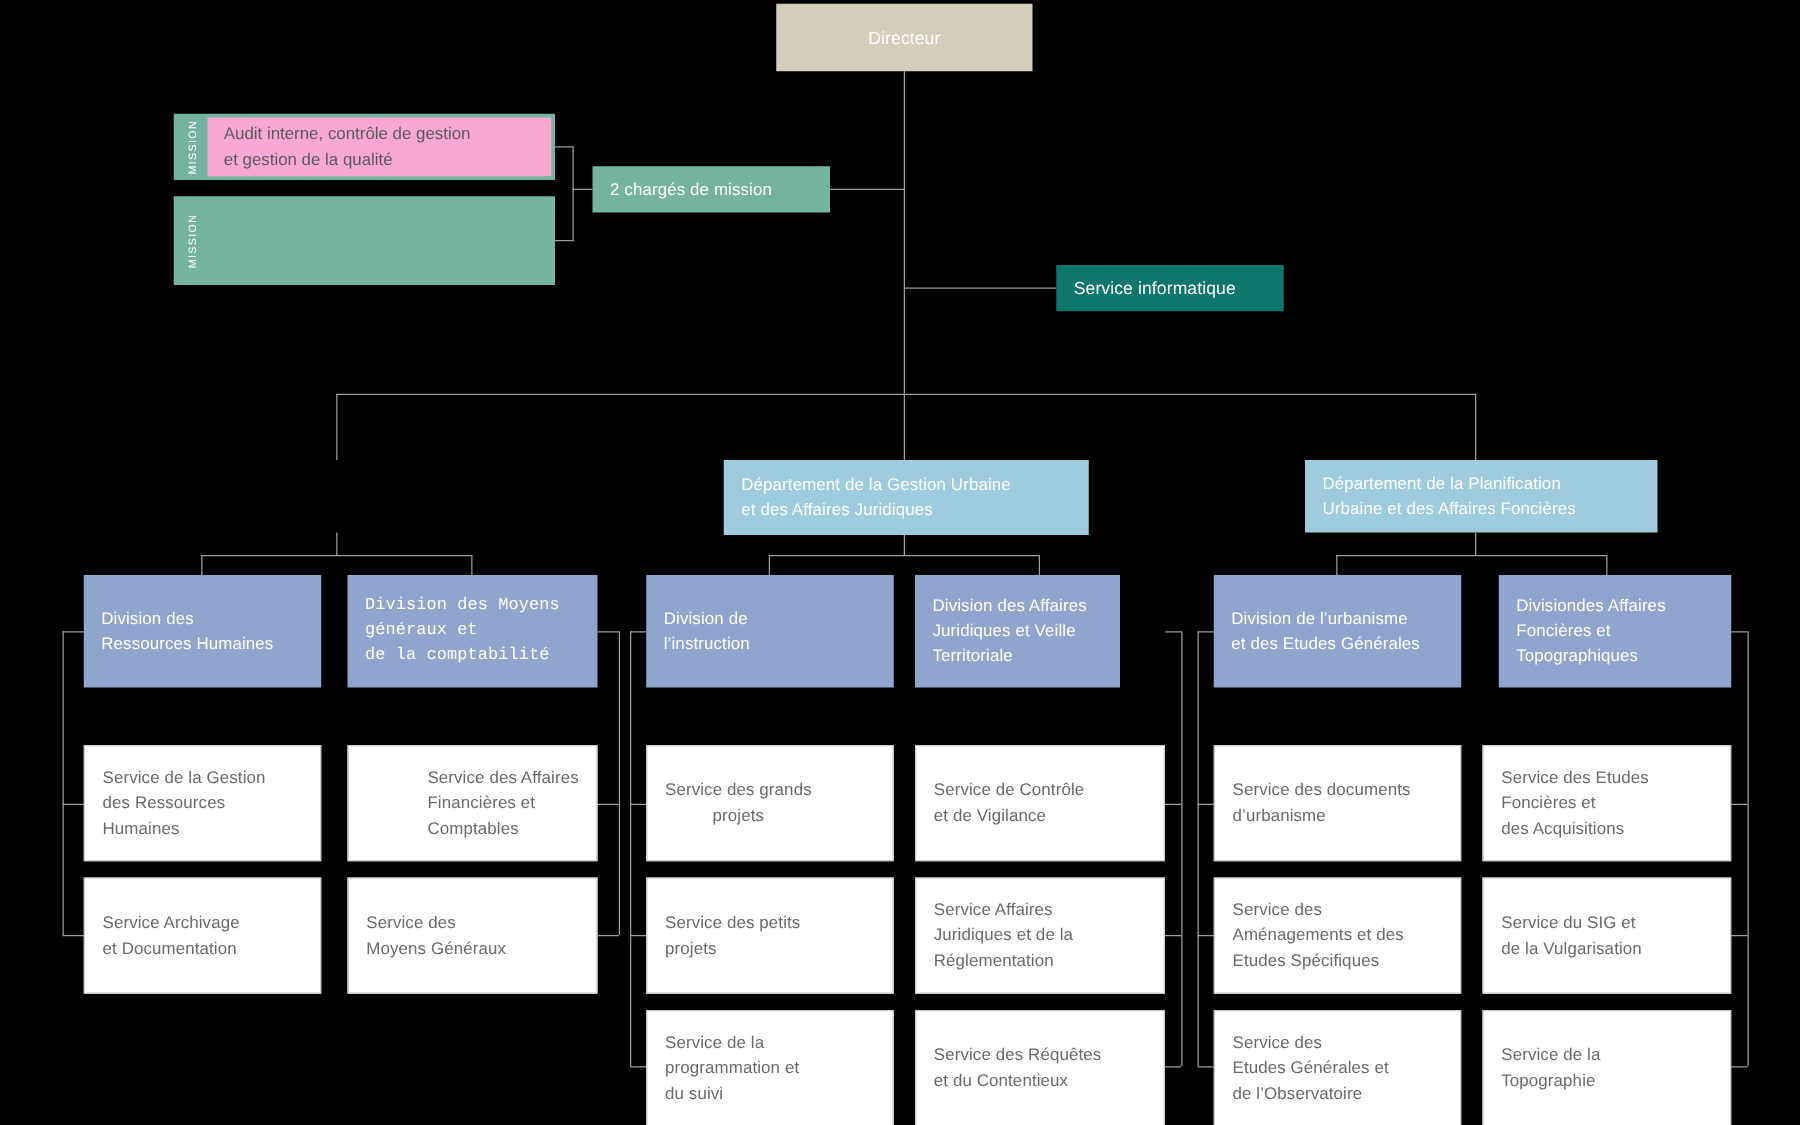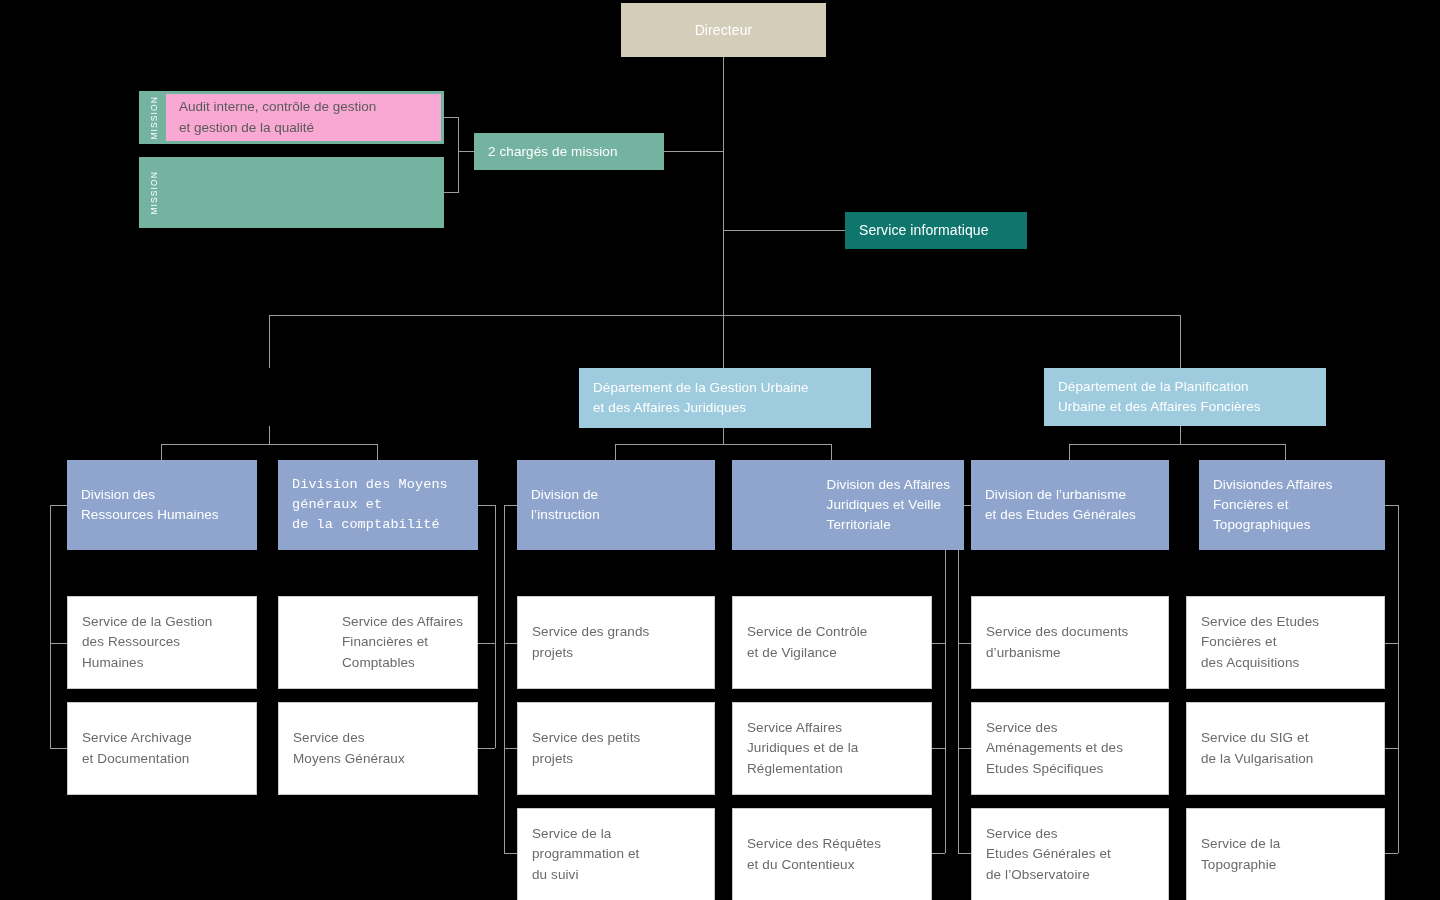--- a/index.html
+++ b/index.html
@@ -222,21 +222,21 @@
   </div>
   <div class="box box--div" style="left:278px; top:460px; width:200px; height:90px;font-family:Liberation Mono, monospace;">
     <span>Division des Moyens
 généraux et
 de la comptabilité</span>
   </div>
   <div class="box box--div" style="left:517px; top:460px; width:198px; height:90px;">
     <span>Division de
 l’instruction</span>
   </div>
-  <div class="box box--div" style="left:732px; top:460px; width:232px; height:90px;justify-content:flex-end;">
+  <div class="box box--div" style="left:732px; top:460px; width:164px; height:90px;">
     <span>Division des Affaires
 Juridiques et Veille
 Territoriale</span>
   </div>
   <div class="box box--div" style="left:971px; top:460px; width:198px; height:90px;">
     <span>Division de l’urbanisme
 et des Etudes Générales</span>
   </div>
   <div class="box box--div" style="left:1199px; top:460px; width:186px; height:90px;">
     <span>Divisiondes Affaires
@@ -257,21 +257,21 @@
   <div class="box box--svc" style="left:278px; top:596px; width:200px; height:93px;justify-content:flex-end;">
     <span>Service des Affaires
 Financières et
 Comptables</span>
   </div>
   <div class="box box--svc" style="left:278px; top:702px; width:200px; height:93px;">
     <span>Service des
 Moyens Généraux</span>
   </div>
 
-  <div class="box box--svc" style="left:517px; top:596px; width:198px; height:93px;">
+  <div class="box box--svc" style="left:517px; top:596px; width:198px; height:93px;text-align:center;">
     <span>Service des grands
 projets</span>
   </div>
   <div class="box box--svc" style="left:517px; top:702px; width:198px; height:93px;">
     <span>Service des petits
 projets</span>
   </div>
   <div class="box box--svc" style="left:517px; top:808px; width:198px; height:93px;">
     <span>Service de la
 programmation et

